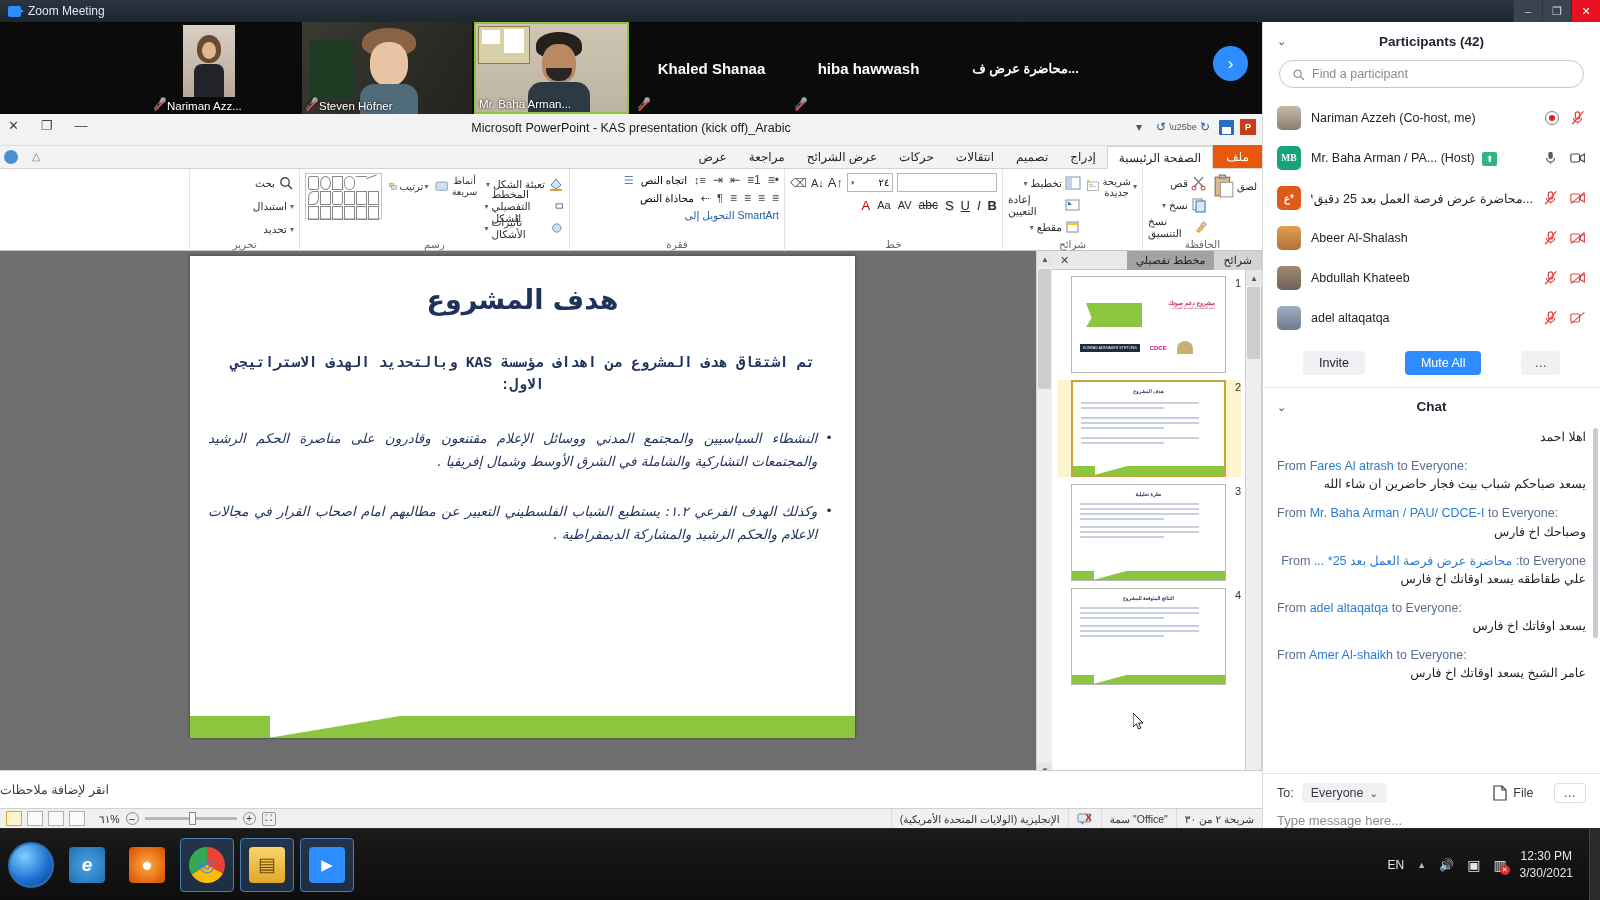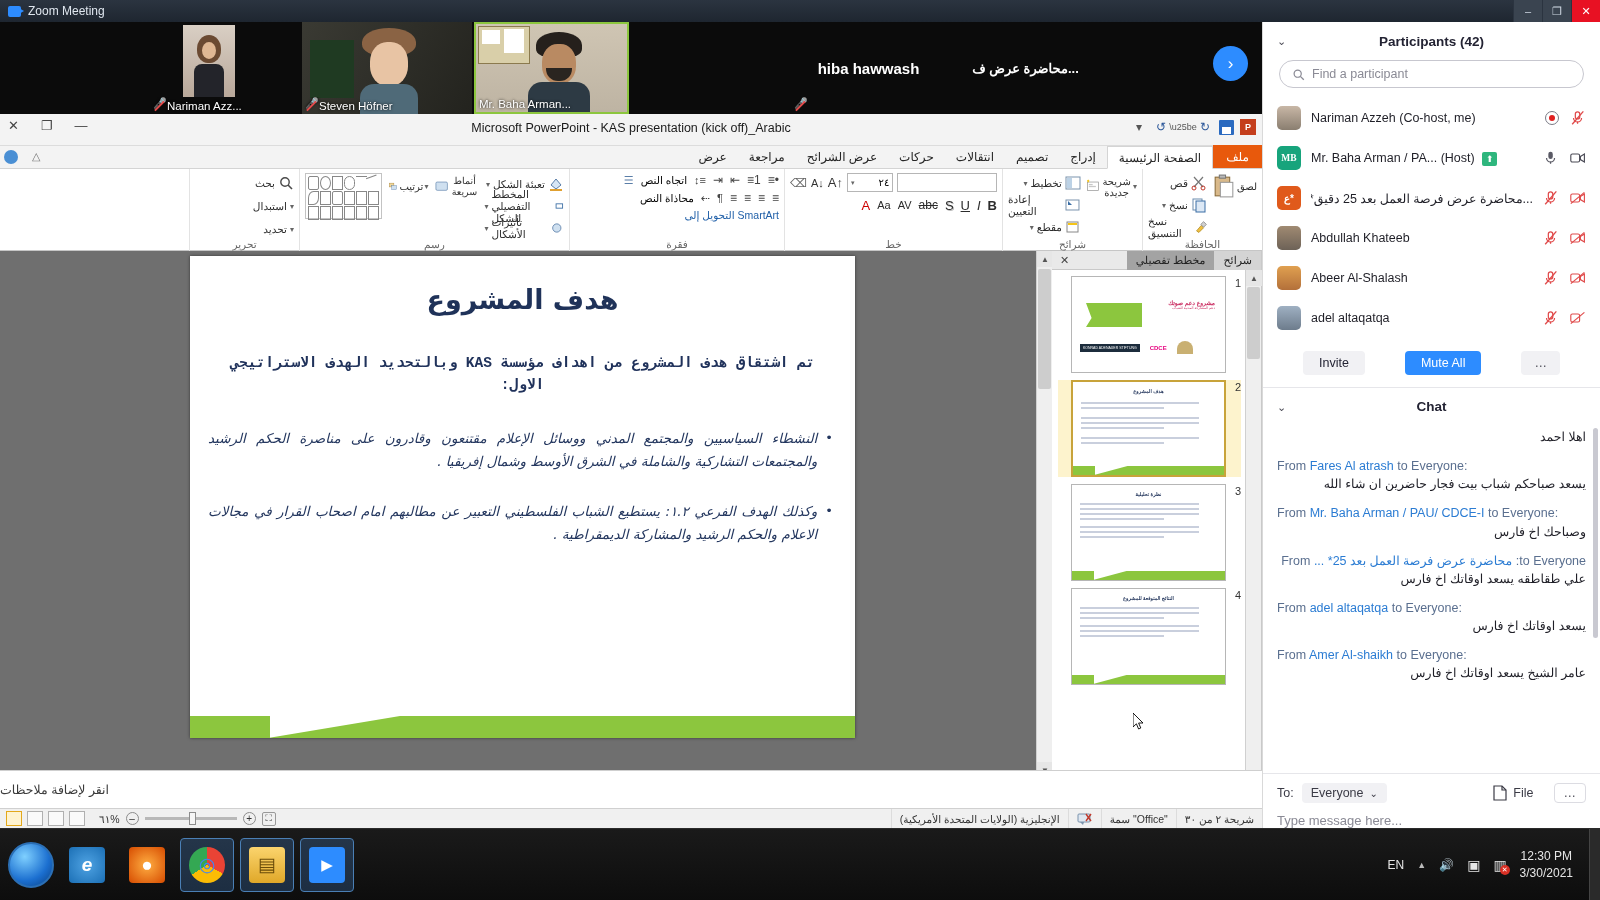--- a/index.html
+++ b/index.html
@@ -398,20 +398,24 @@
       <div style="position:absolute;left:28px;top:5px;width:20px;height:24px;background:#fff;"></div>
       <div style="position:absolute;left:60px;top:8px;width:46px;height:26px;border-radius:50% 50% 35% 35%;background:#25201c;"></div>
       <div style="position:absolute;left:66px;top:20px;width:34px;height:40px;border-radius:45%;background:#b98a62;"></div>
       <div style="position:absolute;left:70px;top:44px;width:26px;height:13px;border-radius:0 0 12px 12px;background:#2a2520;"></div>
       <div style="position:absolute;left:52px;top:58px;width:62px;height:34px;background:#2d3a44;border-radius:14px 14px 0 0;"></div>
       <div class="label">
         <span>Mr. Baha Arman...</span>
       </div>
     </div>
 
+    <div class="vtile namecard" style="left:634px;width:155px;">
+      <span>Khaled Shanaa</span>
+      <span class="mic-off spacer-mic" style="left:3px;"></span>
+    </div>
 
     <div class="vtile namecard" style="left:791px;width:155px;">
       <span>hiba hawwash</span>
       <span class="mic-off spacer-mic" style="left:3px;"></span>
     </div>
 
     <div class="vtile namecard" style="left:948px;width:155px;font-size:13px;">
       <span style="direction:rtl;">‫...محاضرة عرض ف‬</span>
     </div>
 
@@ -908,40 +912,40 @@
           </svg>
           <svg class="ic" viewBox="0 0 20 16">
             <rect x="1" y="3" width="11" height="10" rx="2" fill="none" stroke="#e04a4a" stroke-width="1.4"></rect>
             <path d="M13 6 L18 3 L18 13 L13 10 Z" fill="none" stroke="#e04a4a" stroke-width="1.4"></path>
             <path d="M1 15 L18 1" stroke="#e04a4a" stroke-width="1.5"></path>
           </svg>
         </span>
       </div>
 
       <div class="prow">
-        <span class="pav" style="background:linear-gradient(#a08a72,#6d6257);"></span>
-        <span class="pname">Abdullah Khateeb</span>
+        <span class="pav" style="background:linear-gradient(#e0a050,#b3703a);"></span>
+        <span class="pname">Abeer Al-Shalash</span>
         <span class="picons">
           <svg class="ic" viewBox="0 0 18 18">
             <rect x="6" y="2" width="5" height="8" rx="2.5" fill="none" stroke="#e04a4a" stroke-width="1.4"></rect>
             <path d="M4 9 a4.5 4.5 0 0 0 9 0" fill="none" stroke="#e04a4a" stroke-width="1.4"></path>
             <path d="M8.5 13 v2.5" stroke="#e04a4a" stroke-width="1.4"></path>
             <path d="M2.5 16 L15 1.5" stroke="#e04a4a" stroke-width="1.5"></path>
           </svg>
           <svg class="ic" viewBox="0 0 20 16">
             <rect x="1" y="3" width="11" height="10" rx="2" fill="none" stroke="#e04a4a" stroke-width="1.4"></rect>
             <path d="M13 6 L18 3 L18 13 L13 10 Z" fill="none" stroke="#e04a4a" stroke-width="1.4"></path>
             <path d="M1 15 L18 1" stroke="#e04a4a" stroke-width="1.5"></path>
           </svg>
         </span>
       </div>
 
       <div class="prow">
-        <span class="pav" style="background:linear-gradient(#e0a050,#b3703a);"></span>
-        <span class="pname">Abeer Al-Shalash</span>
+        <span class="pav" style="background:linear-gradient(#a08a72,#6d6257);"></span>
+        <span class="pname">Abdullah Khateeb</span>
         <span class="picons">
           <svg class="ic" viewBox="0 0 18 18">
             <rect x="6" y="2" width="5" height="8" rx="2.5" fill="none" stroke="#e04a4a" stroke-width="1.4"></rect>
             <path d="M4 9 a4.5 4.5 0 0 0 9 0" fill="none" stroke="#e04a4a" stroke-width="1.4"></path>
             <path d="M8.5 13 v2.5" stroke="#e04a4a" stroke-width="1.4"></path>
             <path d="M2.5 16 L15 1.5" stroke="#e04a4a" stroke-width="1.5"></path>
           </svg>
           <svg class="ic" viewBox="0 0 20 16">
             <rect x="1" y="3" width="11" height="10" rx="2" fill="none" stroke="#e04a4a" stroke-width="1.4"></rect>
             <path d="M13 6 L18 3 L18 13 L13 10 Z" fill="none" stroke="#e04a4a" stroke-width="1.4"></path>

